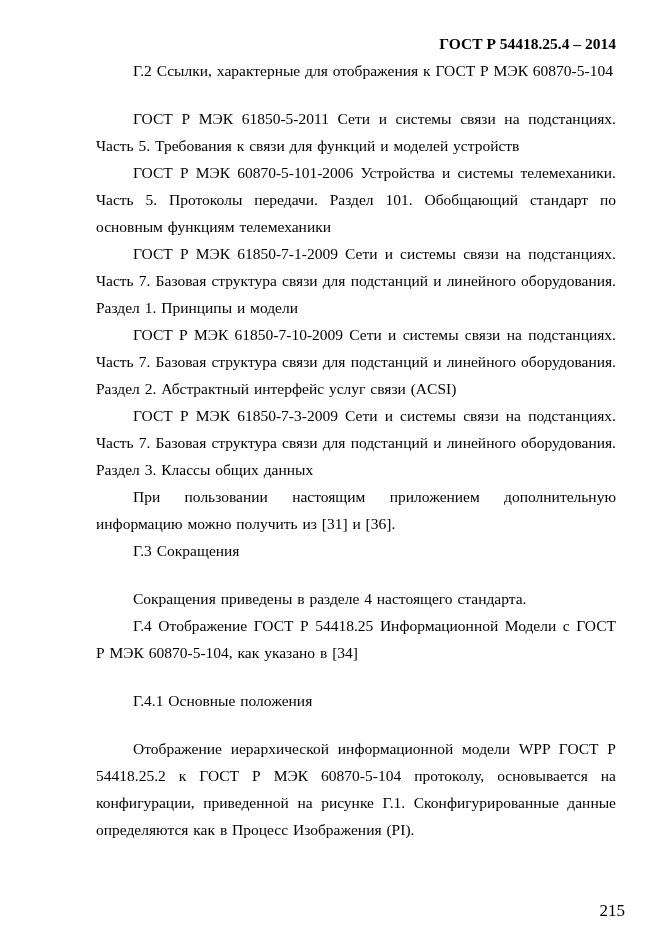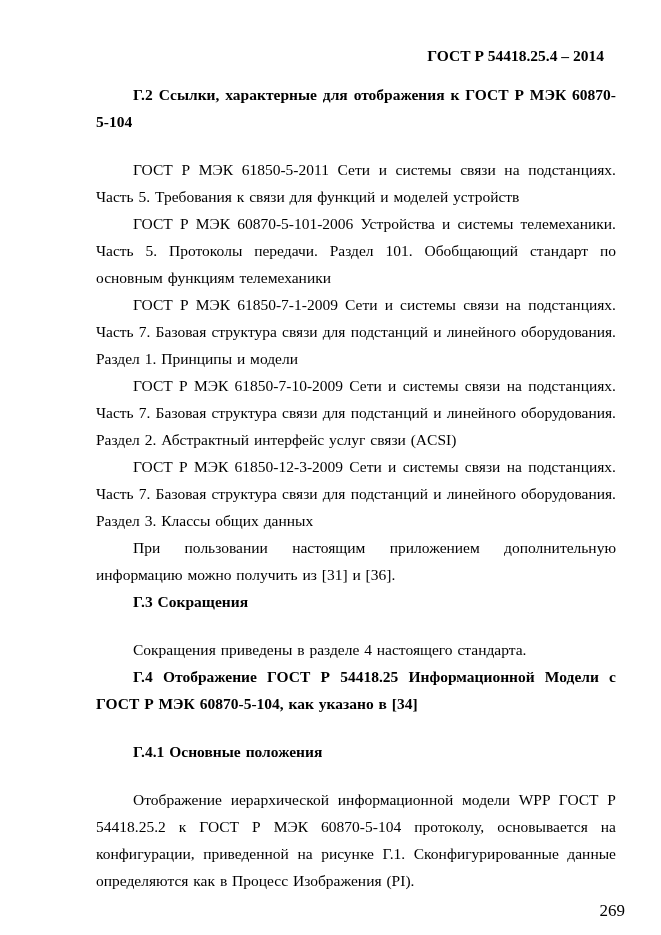--- a/index.html
+++ b/index.html
@@ -20,32 +20,32 @@
     position: absolute;
     left: 96px;
     top: 30px;
     width: 520px;
   }
   .doc-header {
     font-size: 15.5px;
     line-height: 27px;
     font-weight: bold;
     text-align: right;
-    margin: 12px;
+    margin: 0;
   }
   .para, .heading {
     font-size: 15.5px;
     line-height: 27px;
     text-align: justify;
     text-indent: 37px;
     margin: 0;
     word-spacing: 1px;
   }
   .heading {
-    font-weight: bold;
+    font-weight: normal;
   }
   .sp-before { }
   .sp-after  { margin-bottom: 21px; }
   .page-number {
     position: absolute;
     right: 36px;
     bottom: 14px;
     font-size: 17px;
     line-height: 20px;
     font-family: "Liberation Serif", serif;
@@ -63,30 +63,30 @@
 
     <p class="para">ГОСТ Р МЭК 61850-5-2011 Сети и системы связи на подстанциях. Часть 5. Требования к связи для функций и моделей устройств</p>
 
     <p class="para">ГОСТ Р МЭК 60870-5-101-2006 Устройства и системы телемеханики. Часть 5. Протоколы передачи. Раздел 101. Обобщающий стандарт по основным функциям телемеханики</p>
 
 
     <p class="para">ГОСТ Р МЭК 61850-7-1-2009 Сети и системы связи на подстанциях. Часть 7. Базовая структура связи для подстанций и линейного оборудования. Раздел 1. Принципы и модели</p>
 
     <p class="para">ГОСТ Р МЭК 61850-7-10-2009 Сети и системы связи на подстанциях. Часть 7. Базовая структура связи для подстанций и линейного оборудования. Раздел 2. Абстрактный интерфейс услуг связи (ACSI)</p>
 
-    <p class="para">ГОСТ Р МЭК 61850-12-3-2009 Сети и системы связи на подстанциях. Часть 7. Базовая структура связи для подстанций и линейного оборудования. Раздел 3. Классы общих данных</p>
+    <p class="para">ГОСТ Р МЭК 61850-7-3-2009 Сети и системы связи на подстанциях. Часть 7. Базовая структура связи для подстанций и линейного оборудования. Раздел 3. Классы общих данных</p>
 
     <p class="para">При пользовании настоящим приложением дополнительную информацию можно получить из [31] и [36].</p>
 
     <p class="heading sp-before sp-after">Г.3 Сокращения</p>
 
     <p class="para">Сокращения приведены в разделе 4 настоящего стандарта.</p>
 
     <p class="heading sp-before sp-after">Г.4 Отображение ГОСТ Р 54418.25 Информационной Модели с ГОСТ Р МЭК 60870-5-104, как указано в [34]</p>
 
     <p class="heading sp-before sp-after">Г.4.1 Основные положения</p>
 
     <p class="para">Отображение иерархической информационной модели WPP ГОСТ Р 54418.25.2 к ГОСТ Р МЭК 60870-5-104 протоколу, основывается на конфигурации, приведенной на рисунке Г.1. Сконфигурированные данные определяются как в Процесс Изображения (PI).</p>
 
   </div>
 
-  <div class="page-number">269</div>
+  <div class="page-number">215</div>
 </div>
 
 </body></html>

